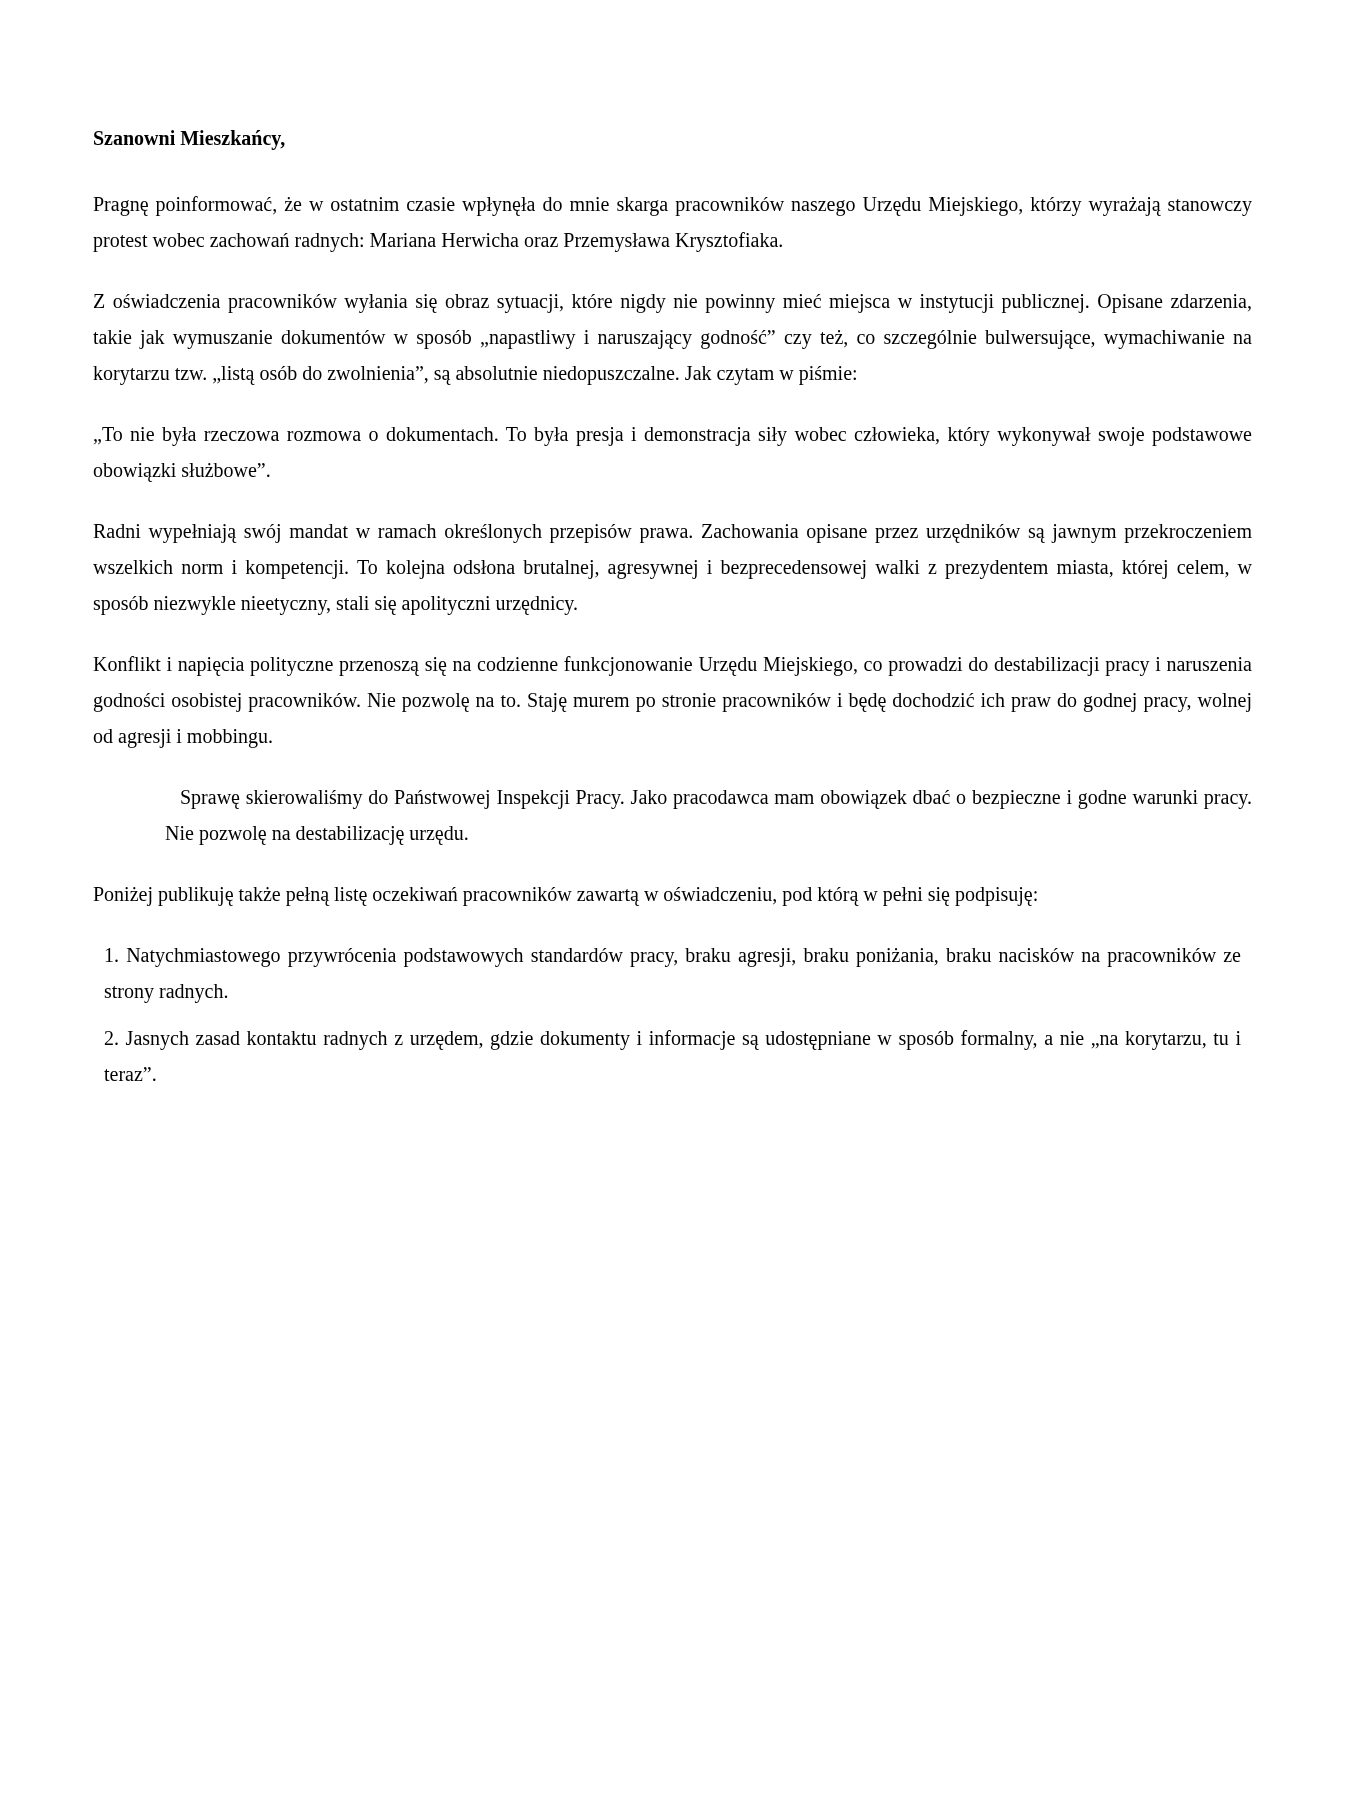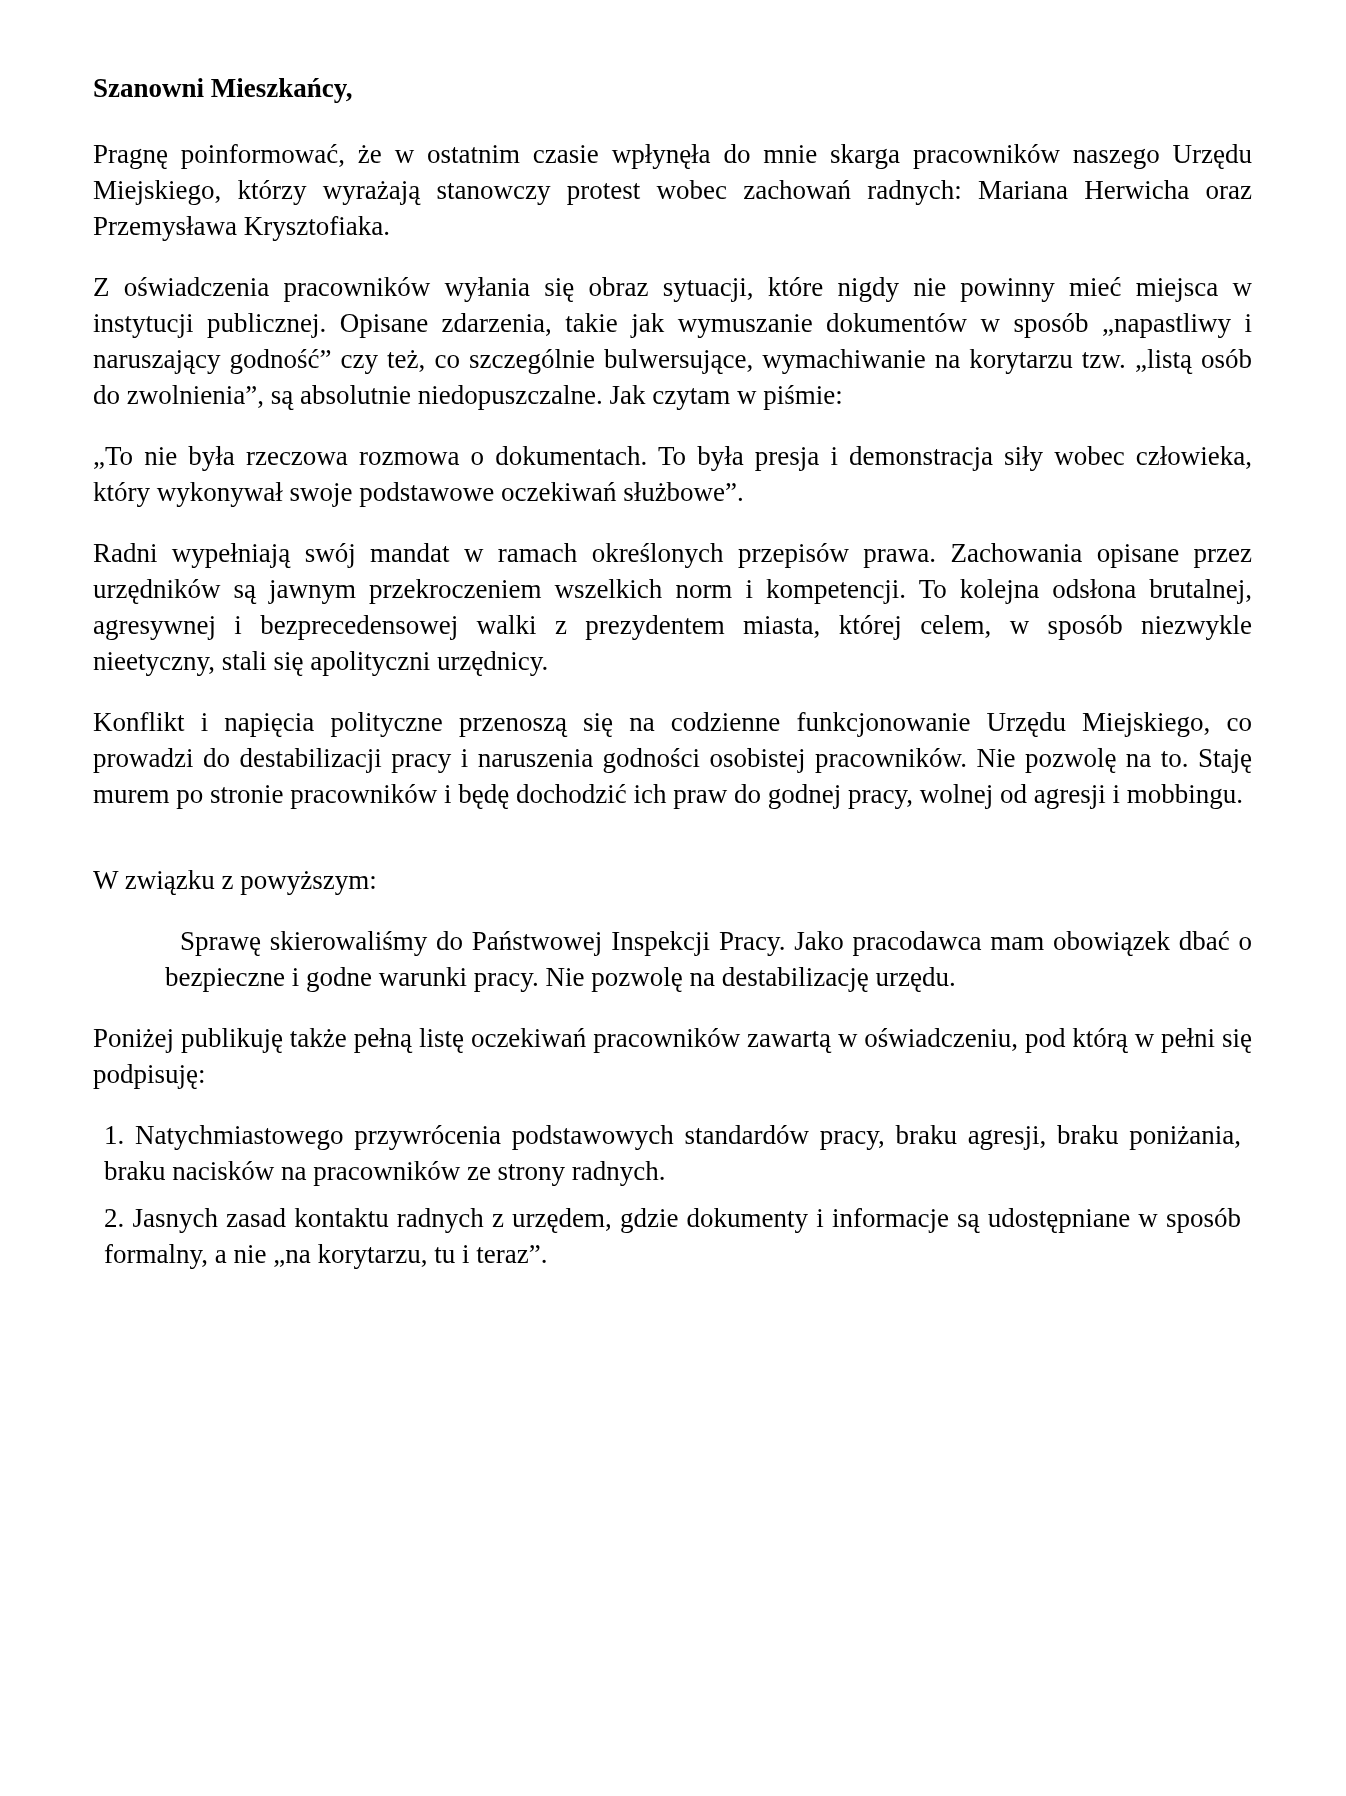--- a/index.html
+++ b/index.html
@@ -9,25 +9,25 @@
   }
   body {
     width: 1346px;
     height: 1796px;
     overflow: hidden;
   }
   .page {
     box-sizing: border-box;
     width: 1346px;
     height: 1796px;
-    padding: 70px 94px 0 93px;
+    padding: 120px 94px 0 93px;
     background: #ffffff;
     color: #000000;
     font-family: "Liberation Serif", serif;
-    font-size: 27px;
+    font-size: 20px;
     line-height: 36px;
   }
   .page p {
     margin: 0 0 25px 0;
     text-align: justify;
   }
   .salutation {
     font-weight: bold;
     margin-bottom: 30px !important;
   }
@@ -52,28 +52,27 @@
 <body>
 
 <div class="page">
 
   <p class="salutation">Szanowni Mieszkańcy,</p>
 
   <p>Pragnę poinformować, że w ostatnim czasie wpłynęła do mnie skarga pracowników naszego Urzędu Miejskiego, którzy wyrażają stanowczy protest wobec zachowań radnych: Mariana Herwicha oraz Przemysława Krysztofiaka.</p>
 
   <p>Z oświadczenia pracowników wyłania się obraz sytuacji, które nigdy nie powinny mieć miejsca w instytucji publicznej. Opisane zdarzenia, takie jak wymuszanie dokumentów w sposób „napastliwy i naruszający godność” czy też, co szczególnie bulwersujące, wymachiwanie na korytarzu tzw. „listą osób do zwolnienia”, są absolutnie niedopuszczalne. Jak czytam w piśmie:</p>
 
-  <p>„To nie była rzeczowa rozmowa o dokumentach. To była presja i demonstracja siły wobec człowieka, który wykonywał swoje podstawowe oczekiwań służbowe”.</p>
+  <p>„To nie była rzeczowa rozmowa o dokumentach. To była presja i demonstracja siły wobec człowieka, który wykonywał swoje podstawowe obowiązki służbowe”.</p>
 
 
   <p>Radni wypełniają swój mandat w ramach określonych przepisów prawa. Zachowania opisane przez urzędników są jawnym przekroczeniem wszelkich norm i kompetencji. To kolejna odsłona brutalnej, agresywnej i bezprecedensowej walki z prezydentem miasta, której celem, w sposób niezwykle nieetyczny, stali się apolityczni urzędnicy.</p>
 
   <p>Konflikt i napięcia polityczne przenoszą się na codzienne funkcjonowanie Urzędu Miejskiego, co prowadzi do destabilizacji pracy i naruszenia godności osobistej pracowników. Nie pozwolę na to. Staję murem po stronie pracowników i będę dochodzić ich praw do godnej pracy, wolnej od agresji i mobbingu.</p>
 
-  <p class="section-intro">W związku z powyższym:</p>
 
   <div class="actions">
     <p class="action-3">Sprawę skierowaliśmy do Państwowej Inspekcji Pracy. Jako pracodawca mam obowiązek dbać o bezpieczne i godne warunki pracy. Nie pozwolę na destabilizację urzędu.</p>
   </div>
 
   <p>Poniżej publikuję także pełną listę oczekiwań pracowników zawartą w oświadczeniu, pod którą w pełni się podpisuję:</p>
 
   <div class="demands">
     <p>1. Natychmiastowego przywrócenia podstawowych standardów pracy, braku agresji, braku poniżania, braku nacisków na pracowników ze strony radnych.</p>
     <p>2. Jasnych zasad kontaktu radnych z urzędem, gdzie dokumenty i informacje są udostępniane w sposób formalny, a nie „na korytarzu, tu i teraz”.</p>

